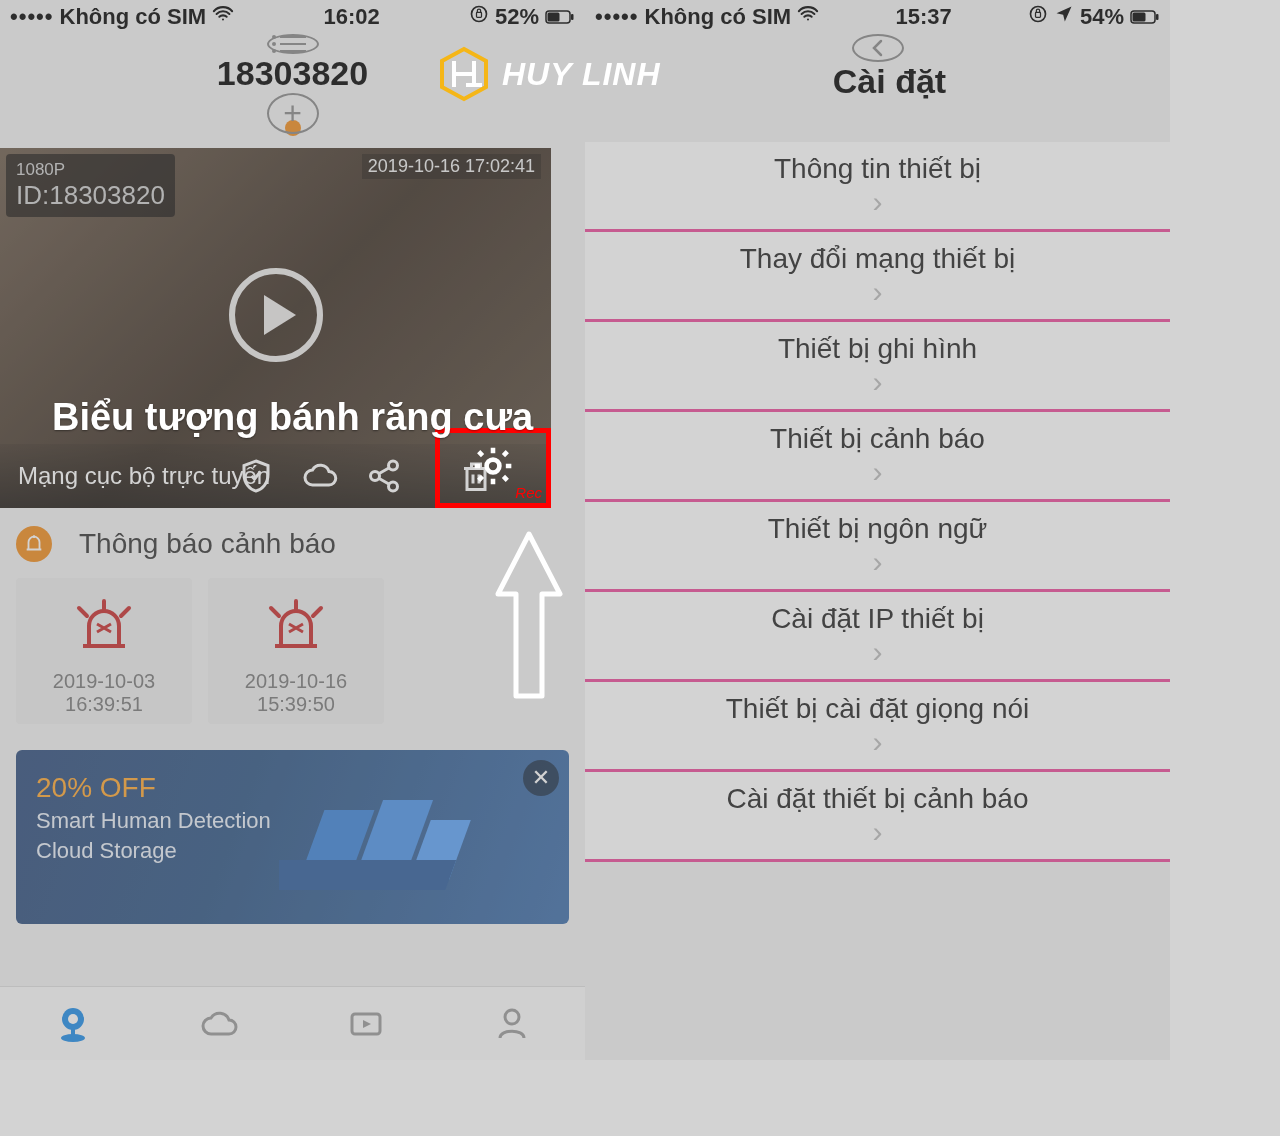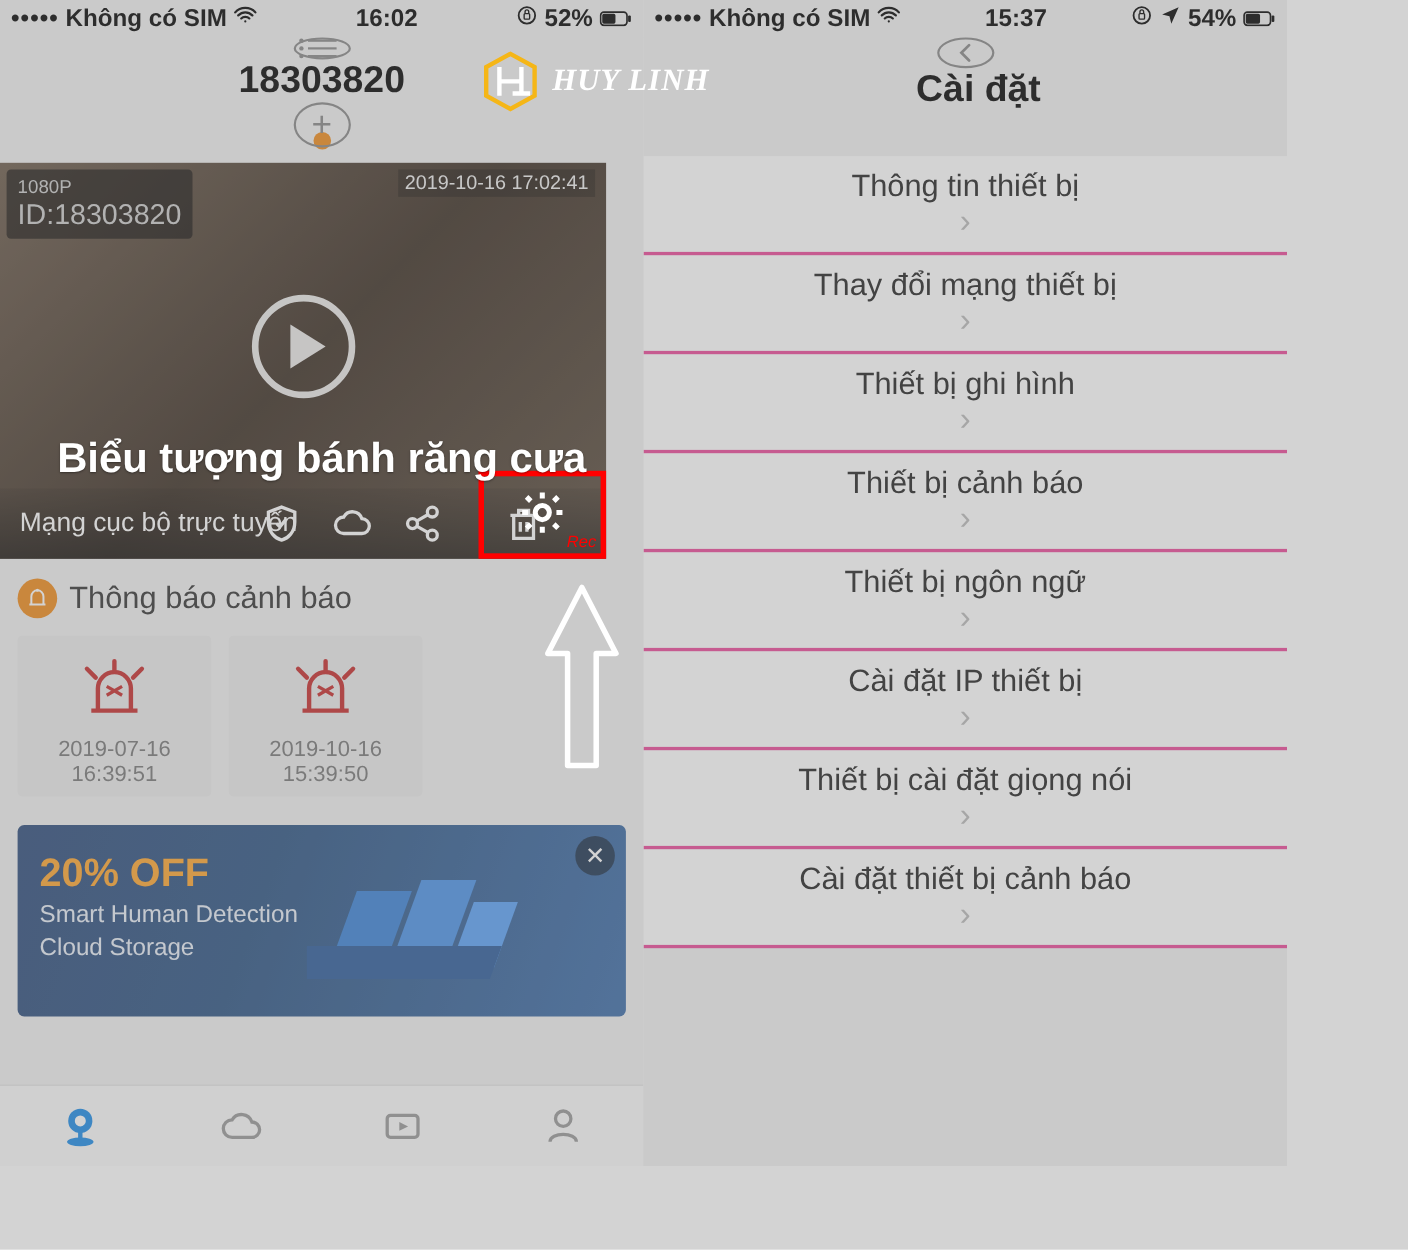--- a/index.html
+++ b/index.html
@@ -27,48 +27,48 @@
 .video-bottom { position:absolute; bottom:0; left:0; right:0; height:64px; display:flex; align-items:center; gap:28px; padding:0 18px; background:linear-gradient(0deg, rgba(0,0,0,0.55), rgba(0,0,0,0.1)); color:#fff; }
 .status-text { font-size:24px; flex:0 0 auto; }
 .vb-icon { width:38px; height:38px; display:flex; align-items:center; justify-content:center; }
 .vb-icon svg { width:36px; height:36px; stroke:#fff; fill:none; stroke-width:2; }
 .spacer { flex:1; }
 .gear-box { position:absolute; right:0; bottom:0; width:116px; height:80px; border:5px solid #f00; z-index:15; display:flex; align-items:center; justify-content:center; }
 .gear-box svg { width:44px; height:44px; stroke:#fff; fill:none; stroke-width:2.5; }
 .rec-txt { position:absolute; right:4px; bottom:2px; color:#f00; font-size:15px; font-style:italic; }
 .arrow-up { position:absolute; top:530px; left:494px; z-index:20; }
 .arrow-up svg { width:70px; height:170px; }
-.alert-section { padding:18px 16px 6px; display:flex; align-items:center; gap:11px; }
+.alert-section { padding:18px 16px 6px; display:flex; align-items:center; gap:27px; }
 .alert-icon { width:36px; height:36px; border-radius:50%; background:#f08a1a; display:flex; align-items:center; justify-content:center; }
 .alert-icon svg { width:22px; height:22px; fill:#fff; }
 .alert-title { font-size:28px; color:#333; }
 .alert-cards { display:flex; gap:16px; padding:10px 16px; }
 .alert-card { width:176px; background:#ebebeb; border-radius:4px; display:flex; flex-direction:column; align-items:center; padding:20px 0 8px; }
 .alert-card svg { width:70px; height:54px; }
 .alert-time { font-size:20px; color:#777; margin-top:18px; text-align:center; }
 .banner { margin:16px; height:174px; border-radius:6px; position:relative; background:linear-gradient(110deg,#2b4a7a 0%, #2a5282 40%, #3a6ba8 100%); overflow:hidden; padding:22px 20px; color:#fff; }
-.banner-off { font-size:36px; font-weight:700; color:#ffa62e; }
+.banner-off { font-size:28px; font-weight:400; color:#ffa62e; }
 .banner-line1, .banner-line2 { font-size:22px; color:#e8eef7; margin-top:4px; }
 .banner-close { position:absolute; top:10px; right:10px; width:36px; height:36px; border-radius:50%; background:rgba(0,0,0,0.5); color:#fff; display:flex; align-items:center; justify-content:center; font-size:22px; }
 .banner-art { position:absolute; right:60px; top:20px; width:230px; height:140px; }
 .tabbar { position:absolute; bottom:0; left:0; right:0; height:74px; background:#fbfbfb; border-top:1px solid #ddd; display:flex; justify-content:space-around; align-items:center; }
 .tab-item { display:flex; flex-direction:column; align-items:center; gap:2px; }
 .tab-item svg { width:40px; height:40px; }
 
 .back-btn { width:52px; height:52px; border:2px solid #888; border-radius:50%; display:flex; align-items:center; justify-content:center; font-size:30px; color:#888; }
 .settings-title { font-size:34px; font-weight:700; color:#000;margin-left:24px; }
 .right-spacer { width:52px; }
 .settings-list { margin-top:42px; background:#fff; }
 .settings-item { height:90px; display:flex; align-items:center; justify-content:center; padding:0 24px; border-bottom:3px solid #ec4899; font-size:28px; color:#222;flex-direction:column; }
 .chevron { color:#bbb; font-size:30px; }
 
 .logo-overlay { position:absolute; top:46px; left:436px; z-index:30; display:flex; align-items:center; gap:10px; }
 .logo-hex { width:56px; height:56px; position:relative; }
 .logo-hex svg { width:56px; height:56px; }
-.logo-text { font-size:28px; font-weight:800; color:#fff; letter-spacing:1px; font-style:italic;font-family:Liberation Serif, serif; }
+.logo-text { font-size:32px; font-weight:800; color:#fff; letter-spacing:1px; font-style:italic; }
 </style>
 </head>
 <body>
 
 <div class="container">
 
   <div class="phone">
     <div class="statusbar">
       <div class="sb-left">
         <span class="sb-dots">•••••</span>
@@ -181,21 +181,21 @@
       <div class="alert-title">Thông báo cảnh báo</div>
     </div>
 
     <div class="alert-cards">
       <div class="alert-card">
         <svg viewBox="0 0 70 54">
             <path d="M20 48 V28 a15 15 0 0 1 30 0 V48 M14 48 H56" stroke="#c62a2a" stroke-width="4" fill="none"></path>
             <path d="M10 10 L18 18 M60 10 L52 18 M35 3 V12" stroke="#c62a2a" stroke-width="4" stroke-linecap="round"></path>
             <path d="M28 26 L42 34 M42 26 L28 34" stroke="#c62a2a" stroke-width="3" fill="none"></path>
           </svg>
-        <div class="alert-time">2019-07-16 16:39:51</div>
+        <div class="alert-time">2019-10-03 16:39:51</div>
       </div>
       <div class="alert-card">
         <svg viewBox="0 0 70 54">
             <path d="M20 48 V28 a15 15 0 0 1 30 0 V48 M14 48 H56" stroke="#c62a2a" stroke-width="4" fill="none"></path>
             <path d="M10 10 L18 18 M60 10 L52 18 M35 3 V12" stroke="#c62a2a" stroke-width="4" stroke-linecap="round"></path>
             <path d="M28 26 L42 34 M42 26 L28 34" stroke="#c62a2a" stroke-width="3" fill="none"></path>
           </svg>
         <div class="alert-time">2019-10-16 15:39:50</div>
       </div>
     </div>

